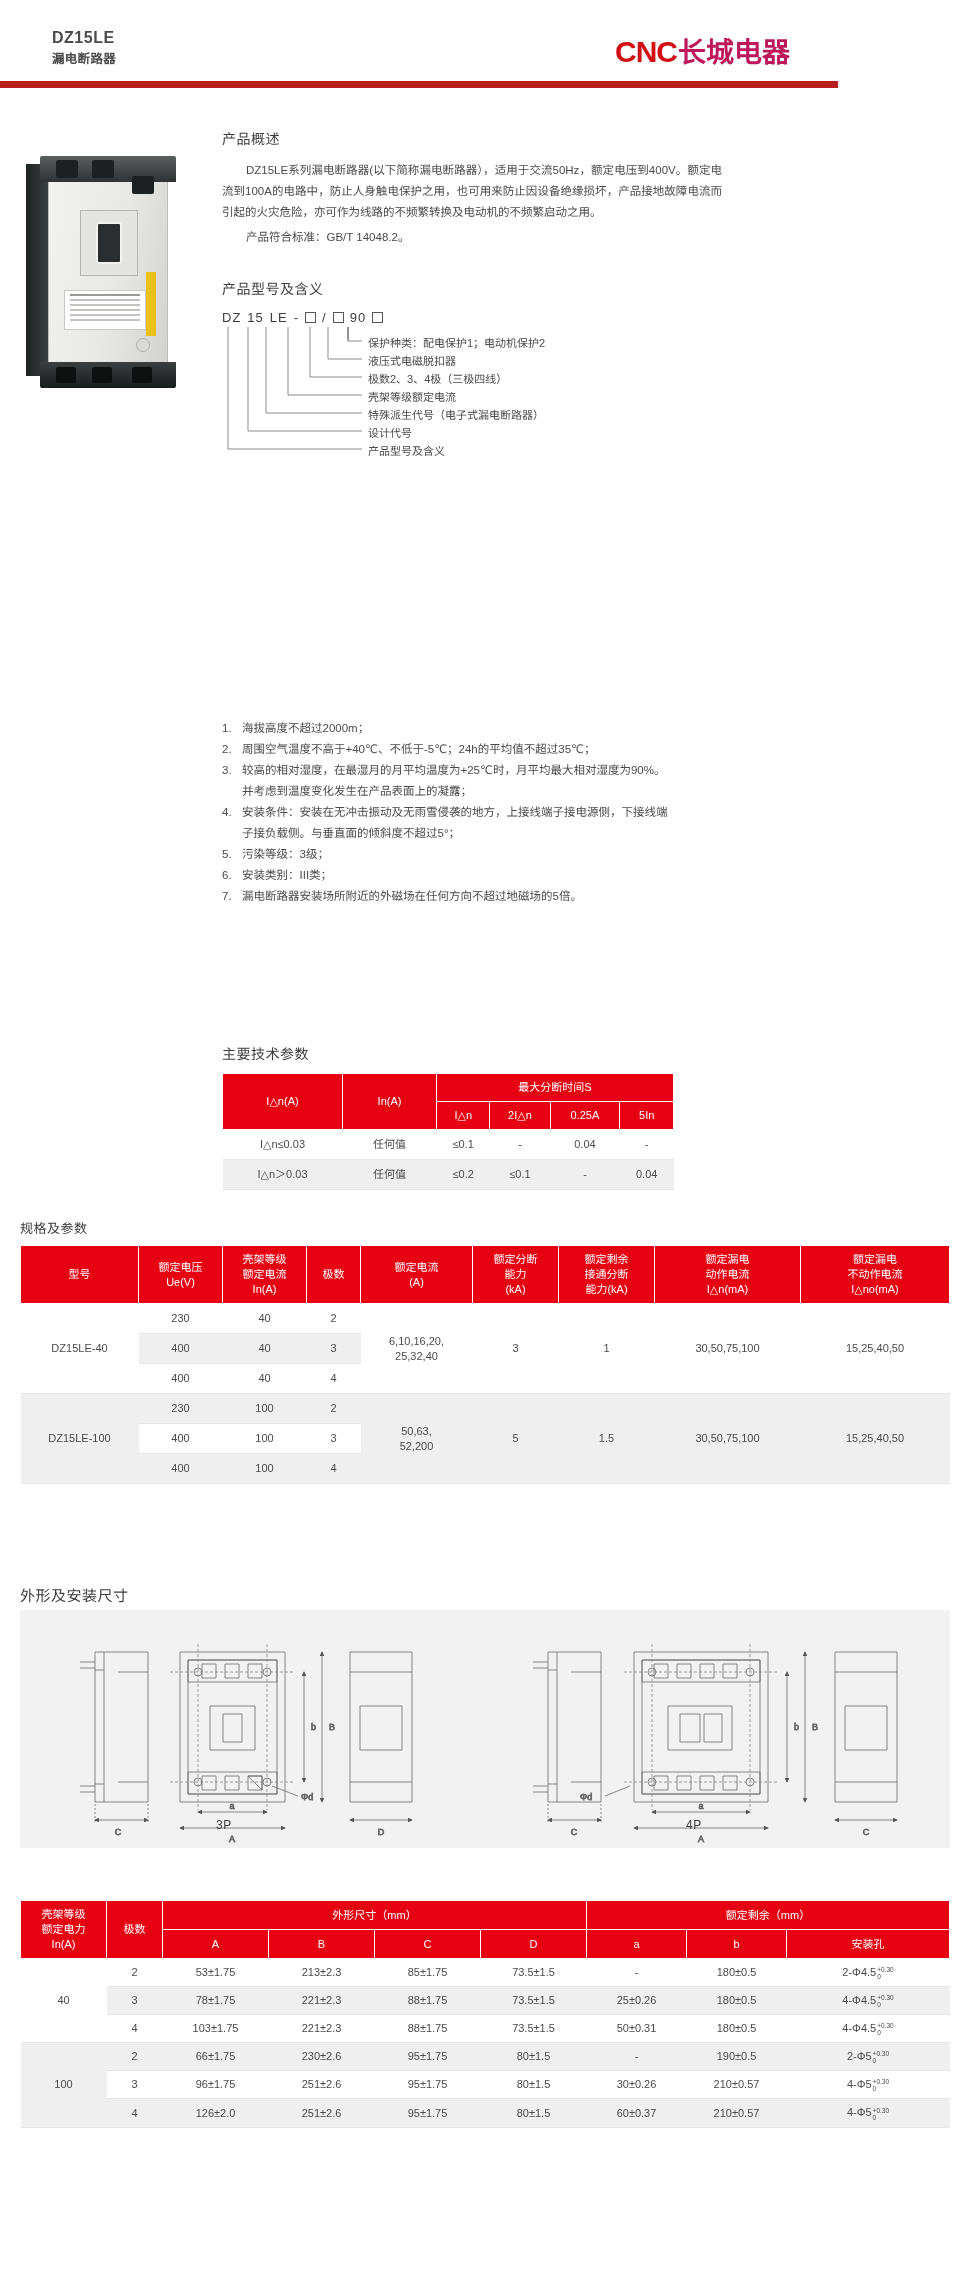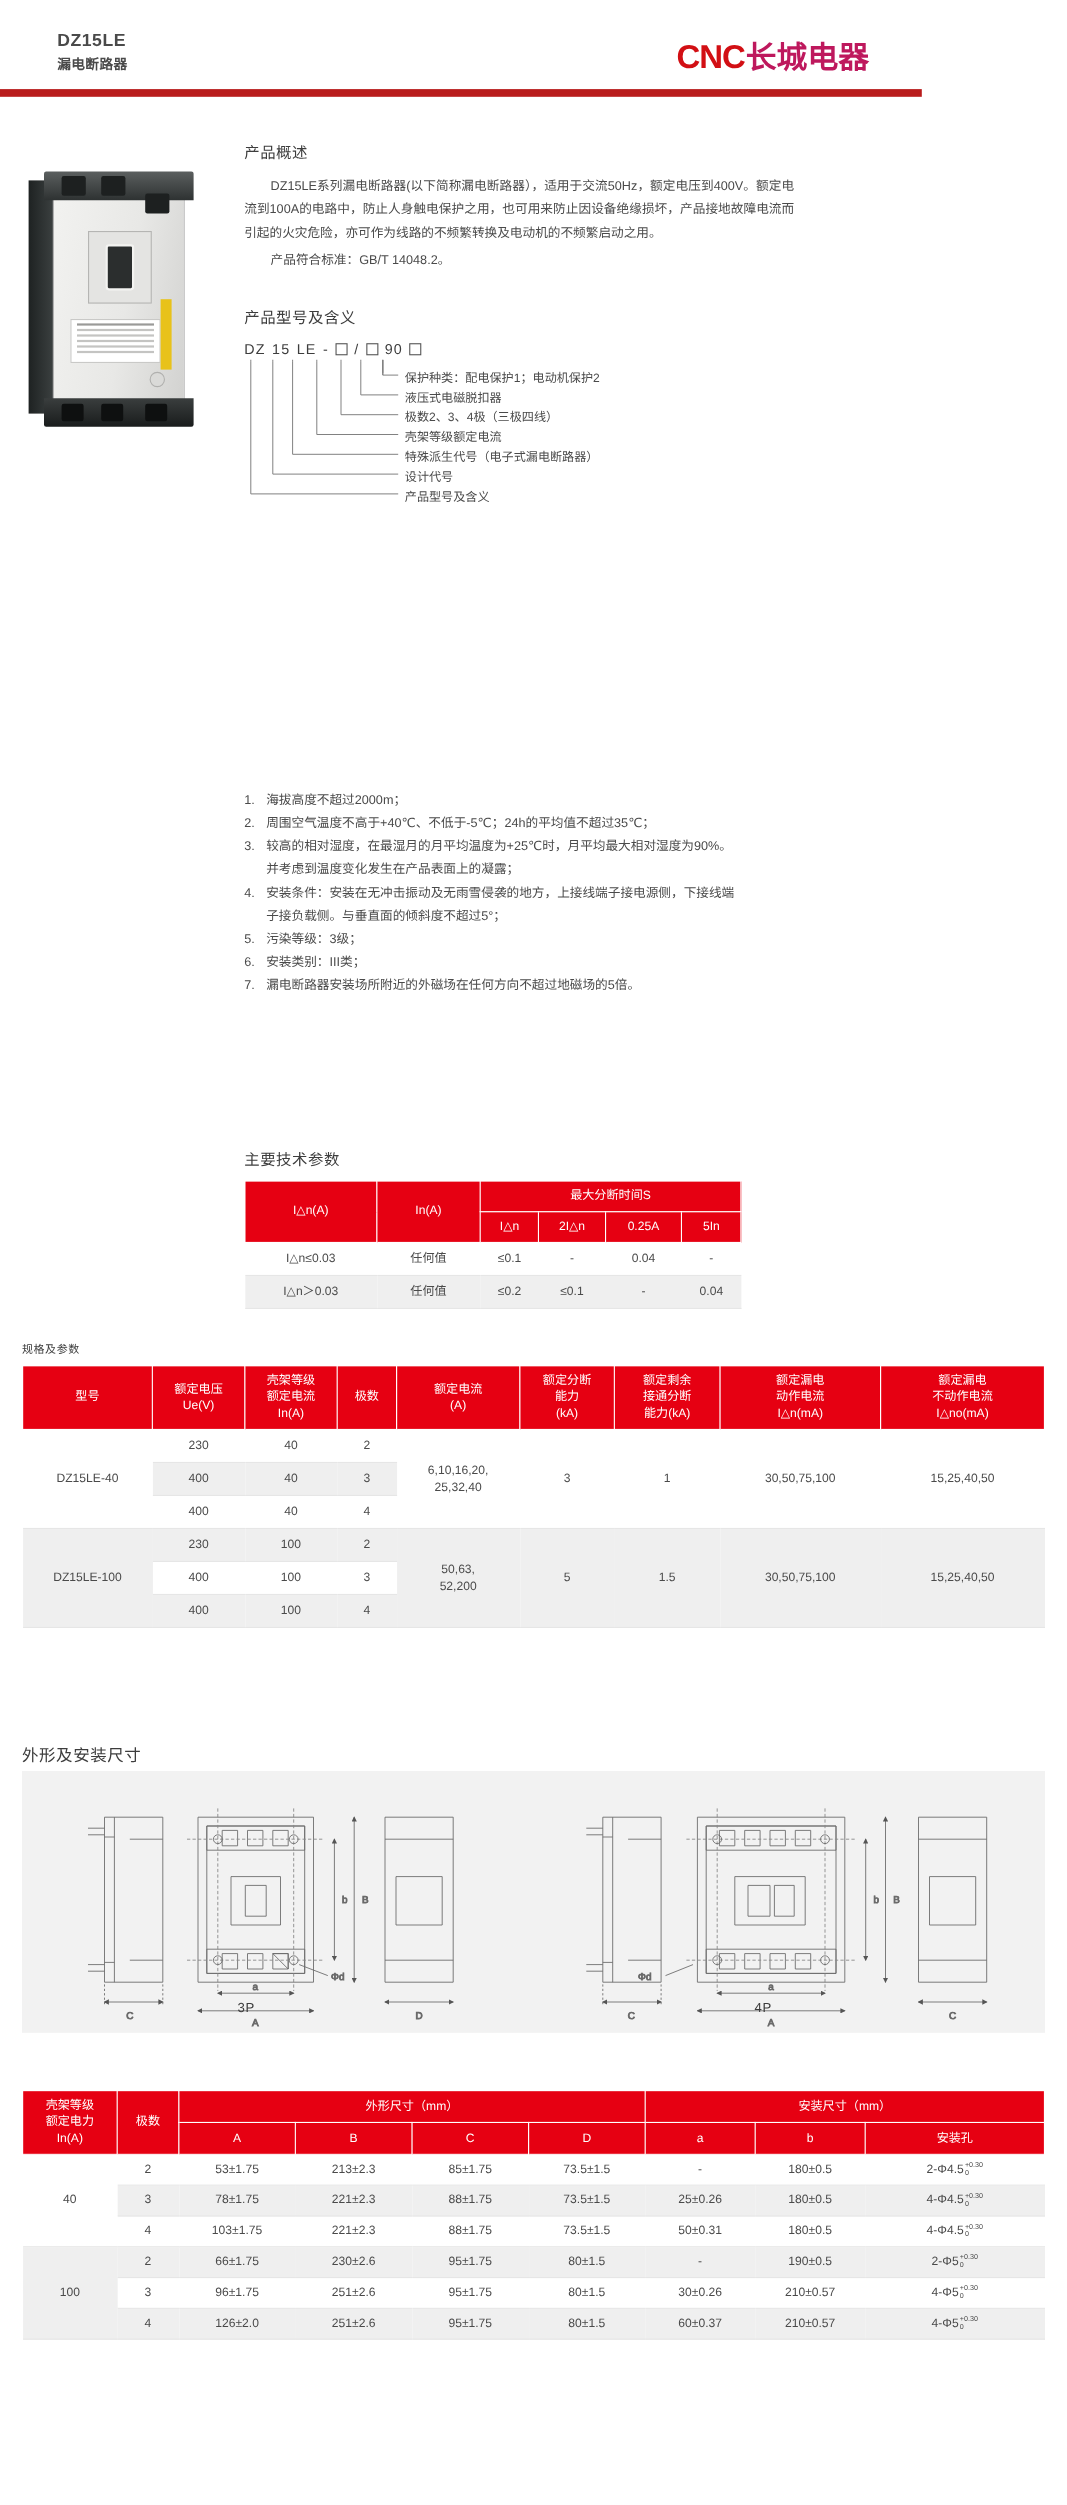--- a/index.html
+++ b/index.html
@@ -347,21 +347,21 @@
         <td>≤0.2</td>
         <td>≤0.1</td>
         <td>-</td>
         <td>0.04</td>
       </tr>
     </tbody>
   </table>
 </div>
 
 <div style="position:absolute;left:20px;top:1218px;width:930px;">
-  <h2 class="sec-title" style="font-size:10px;">规格及参数</h2>
+  <h2 class="sec-title" style="font-size:13px;">规格及参数</h2>
   <table class="tbl tbl-spec">
     <thead>
       <tr>
         <th style="width:118px;white-space:pre-line;">型号</th>
         <th style="width:84px;white-space:pre-line;">额定电压
 Ue(V)</th>
         <th style="width:84px;white-space:pre-line;">壳架等级
 额定电流
 In(A)</th>
         <th style="width:54px;white-space:pre-line;">极数</th>
@@ -566,21 +566,21 @@
 
 <div style="position:absolute;left:20px;top:1892px;width:930px;">
   <table class="tbl tbl-dims">
     <thead>
       <tr>
         <th rowspan="2" style="width:86px;white-space:pre-line;">壳架等级
 额定电力
 In(A)</th>
         <th rowspan="2" style="width:56px;">极数</th>
         <th colspan="4">外形尺寸（mm）</th>
-        <th colspan="3">安装尺寸（mm）</th>
+        <th colspan="3">额定剩余（mm）</th>
       </tr>
       <tr>
         <th style="width:106px;">A</th>
         <th style="width:106px;">B</th>
         <th style="width:106px;">C</th>
         <th style="width:106px;">D</th>
         <th style="width:100px;">a</th>
         <th style="width:100px;">b</th>
         <th>安装孔</th>
       </tr>

